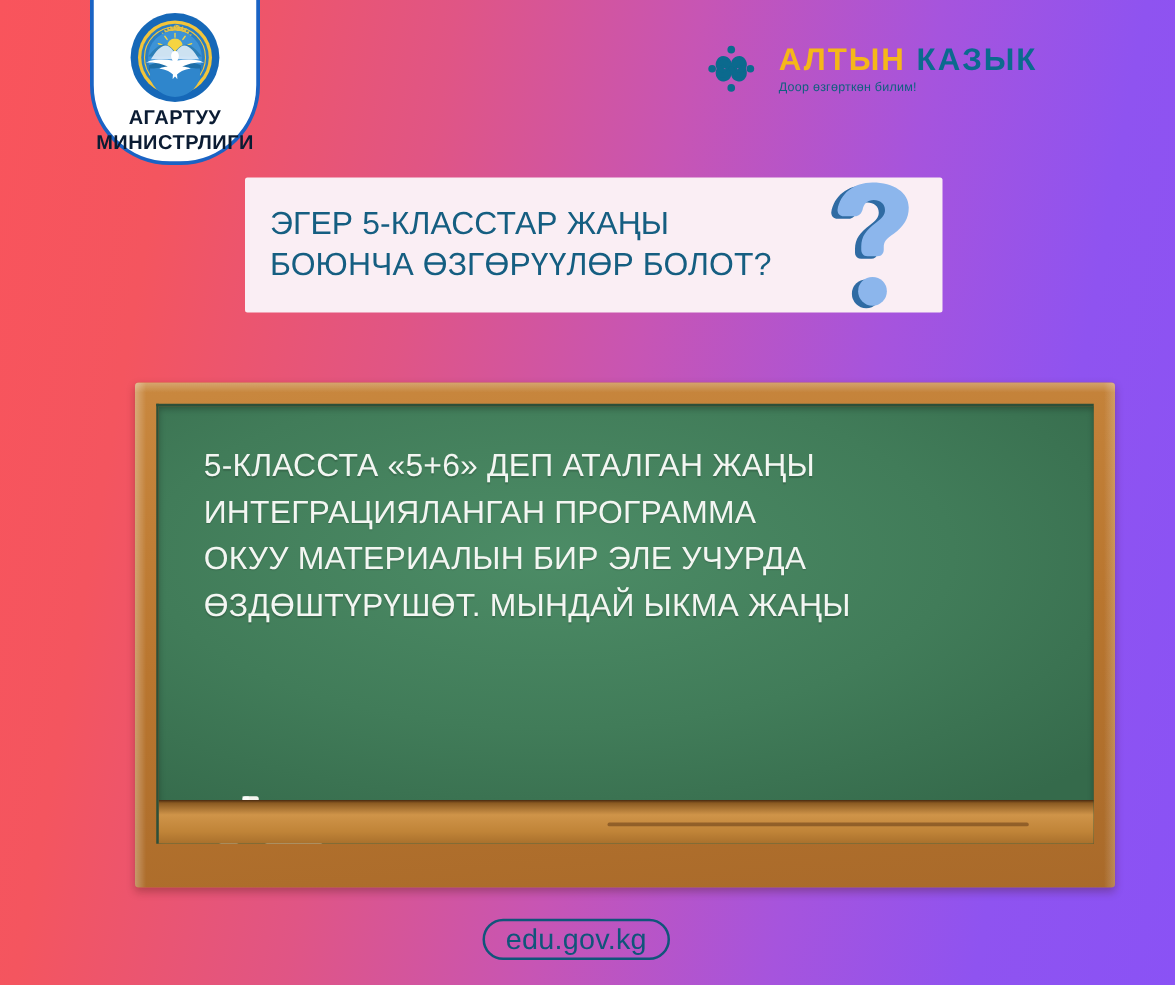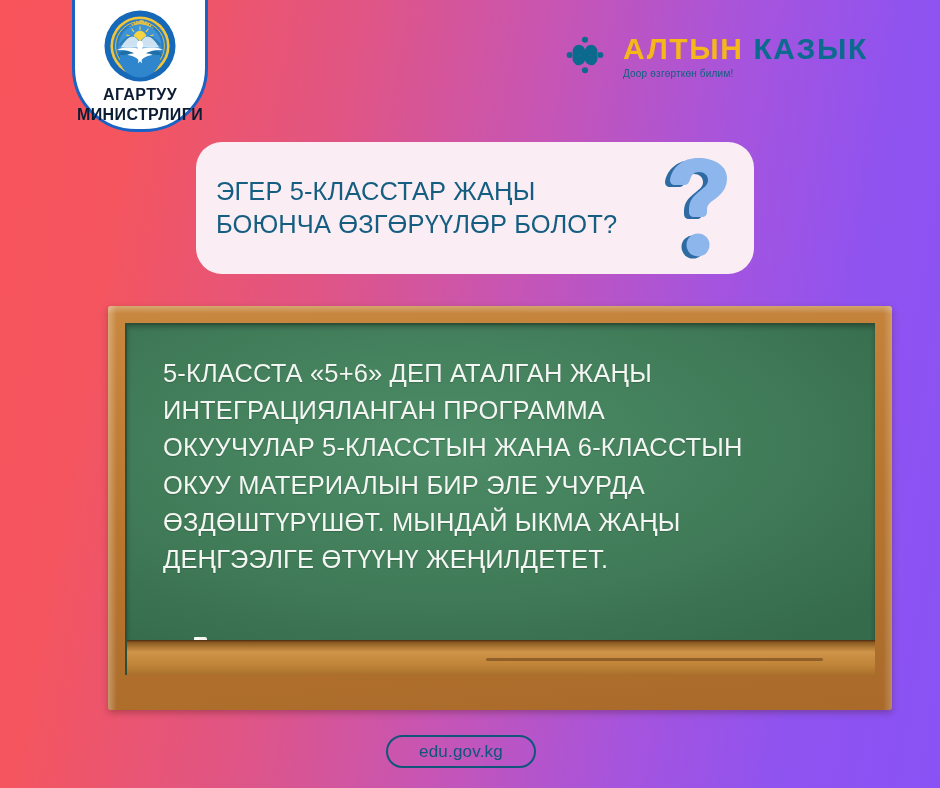--- a/index.html
+++ b/index.html
@@ -53,43 +53,43 @@
   #brand-logo {
     position:absolute;
     left:558px; top:28px;
     display:flex;
     align-items:center;
     gap:11px;
   }
   #brand-ornament { width:54px; height:54px; flex:none; }
   #brand-text-block { padding-top:2px; }
   #brand-wordmark {
-    font-size:30px;
+    font-size:25px;
     font-weight:bold;
     letter-spacing:1.6px;
     line-height:1;
     white-space:nowrap;
   }
   #brand-word-1 { color:#f5b719; }
   #brand-word-2 { color:#0b6a8e; }
   #brand-tagline {
     margin-top:4px;
     font-size:10px;
     color:#10607f;
     letter-spacing:.2px;
     white-space:nowrap;
   }
 
   
   #question-card {
     position:absolute;
     left:196px; top:142px;
-    width:558px; height:132px;
+    width:558px; height:108px;
     background:#faeef4;
-    border-radius:26px;
+    border-radius:2px;
     display:flex;
     align-items:center;
     padding:0 14px 0 20px;
   }
   #question-text {
     color:#155e81;
     font-size:25.5px;
     line-height:1.30;
     letter-spacing:.1px;
     flex:1;
@@ -168,21 +168,21 @@
     left:386px; top:735px;
     width:150px; height:33px;
     border:2px solid #10557a;
     border-radius:17px;
     display:flex;
     align-items:center;
     justify-content:center;
   }
   #url-text {
     color:#10557a;
-    font-size:17px;
+    font-size:23px;
     letter-spacing:.2px;
   }
 </style>
 </head>
 <body>
 
 <div id="poster">
 
   <div id="ministry-shield">
     <div id="emblem-wrap">
@@ -268,24 +268,22 @@
       </svg>
     </div>
   </div>
 
   <div id="blackboard">
     <div id="board-frame-inner"></div>
     <div id="board-surface">
       <div id="board-text">
         <span class="bline">5-КЛАССТА «5+6» ДЕП АТАЛГАН ЖАҢЫ</span>
         <span class="bline">ИНТЕГРАЦИЯЛАНГАН ПРОГРАММА</span>
-        <span class="bline">ОКУУЧУЛАР 5-КЛАССТЫН ЖАНА 6-КЛАССТЫН</span>
         <span class="bline">ОКУУ МАТЕРИАЛЫН БИР ЭЛЕ УЧУРДА</span>
         <span class="bline">ӨЗДӨШТҮРҮШӨТ. МЫНДАЙ ЫКМА ЖАҢЫ</span>
-        <span class="bline">ДЕҢГЭЭЛГЕ ӨТҮҮНҮ ЖЕҢИЛДЕТЕТ.</span>
       </div>
       <div id="chalk-group">
         <svg viewBox="0 0 130 44" width="130" height="44">
           <rect x="27" y="4" width="13" height="36" rx="2" fill="#f4f4ee"></rect>
           <rect x="27" y="4" width="5" height="36" fill="#ffffff" opacity=".7"></rect>
           <rect x="38" y="22" width="40" height="11" rx="3" fill="#eef0ea" transform="rotate(-19 58 27)"></rect>
           <rect x="44" y="31" width="48" height="11" rx="3" fill="#f7f7f2"></rect>
           <rect x="8" y="33" width="16" height="9" rx="2" fill="#e8eae3"></rect>
         </svg>
       </div>

